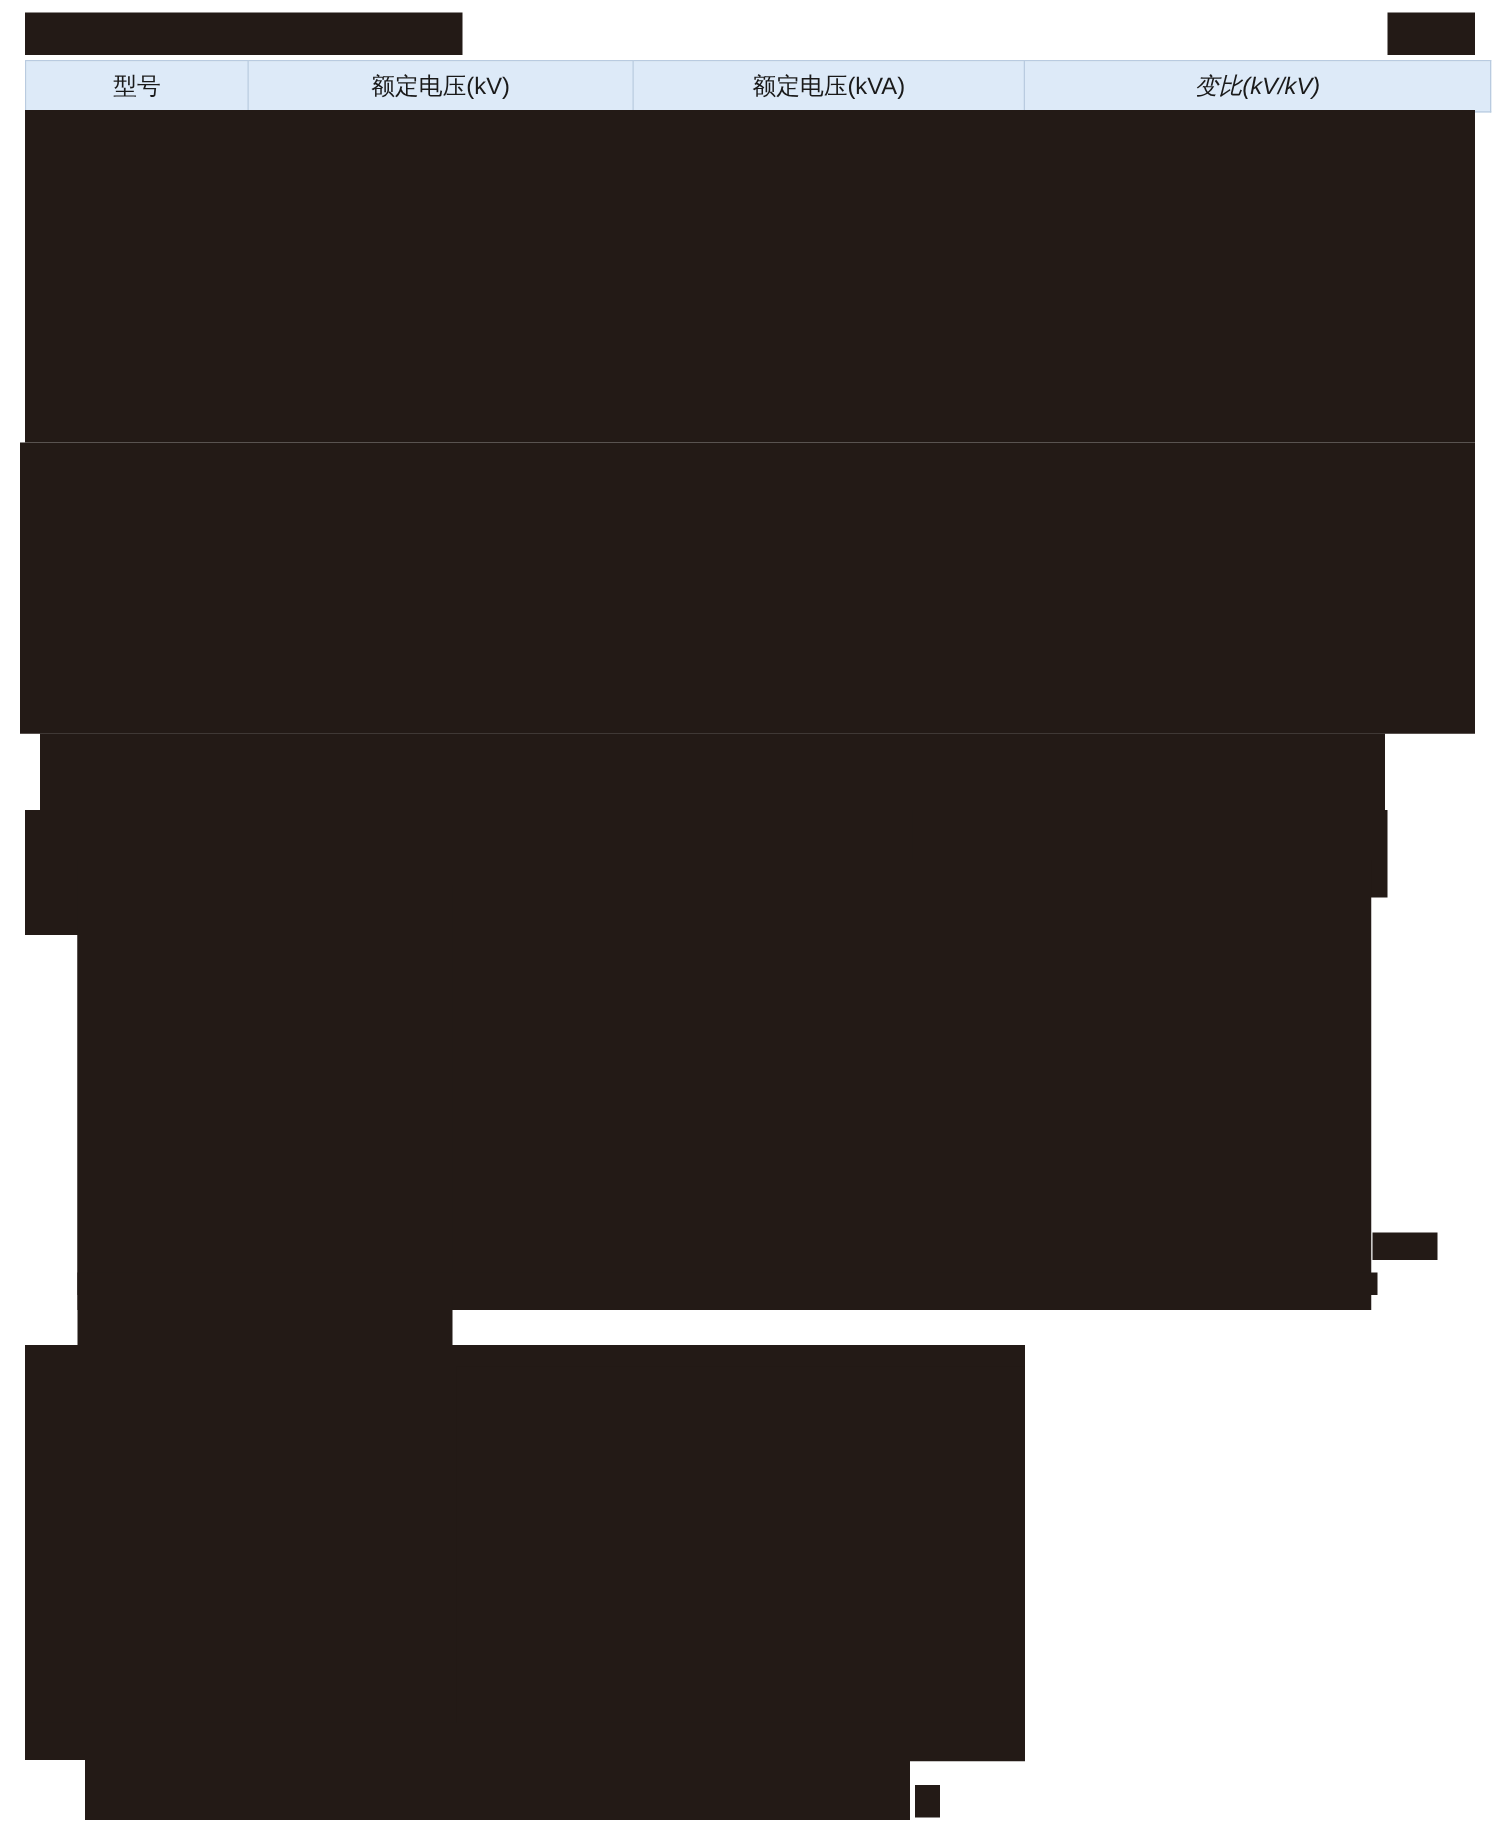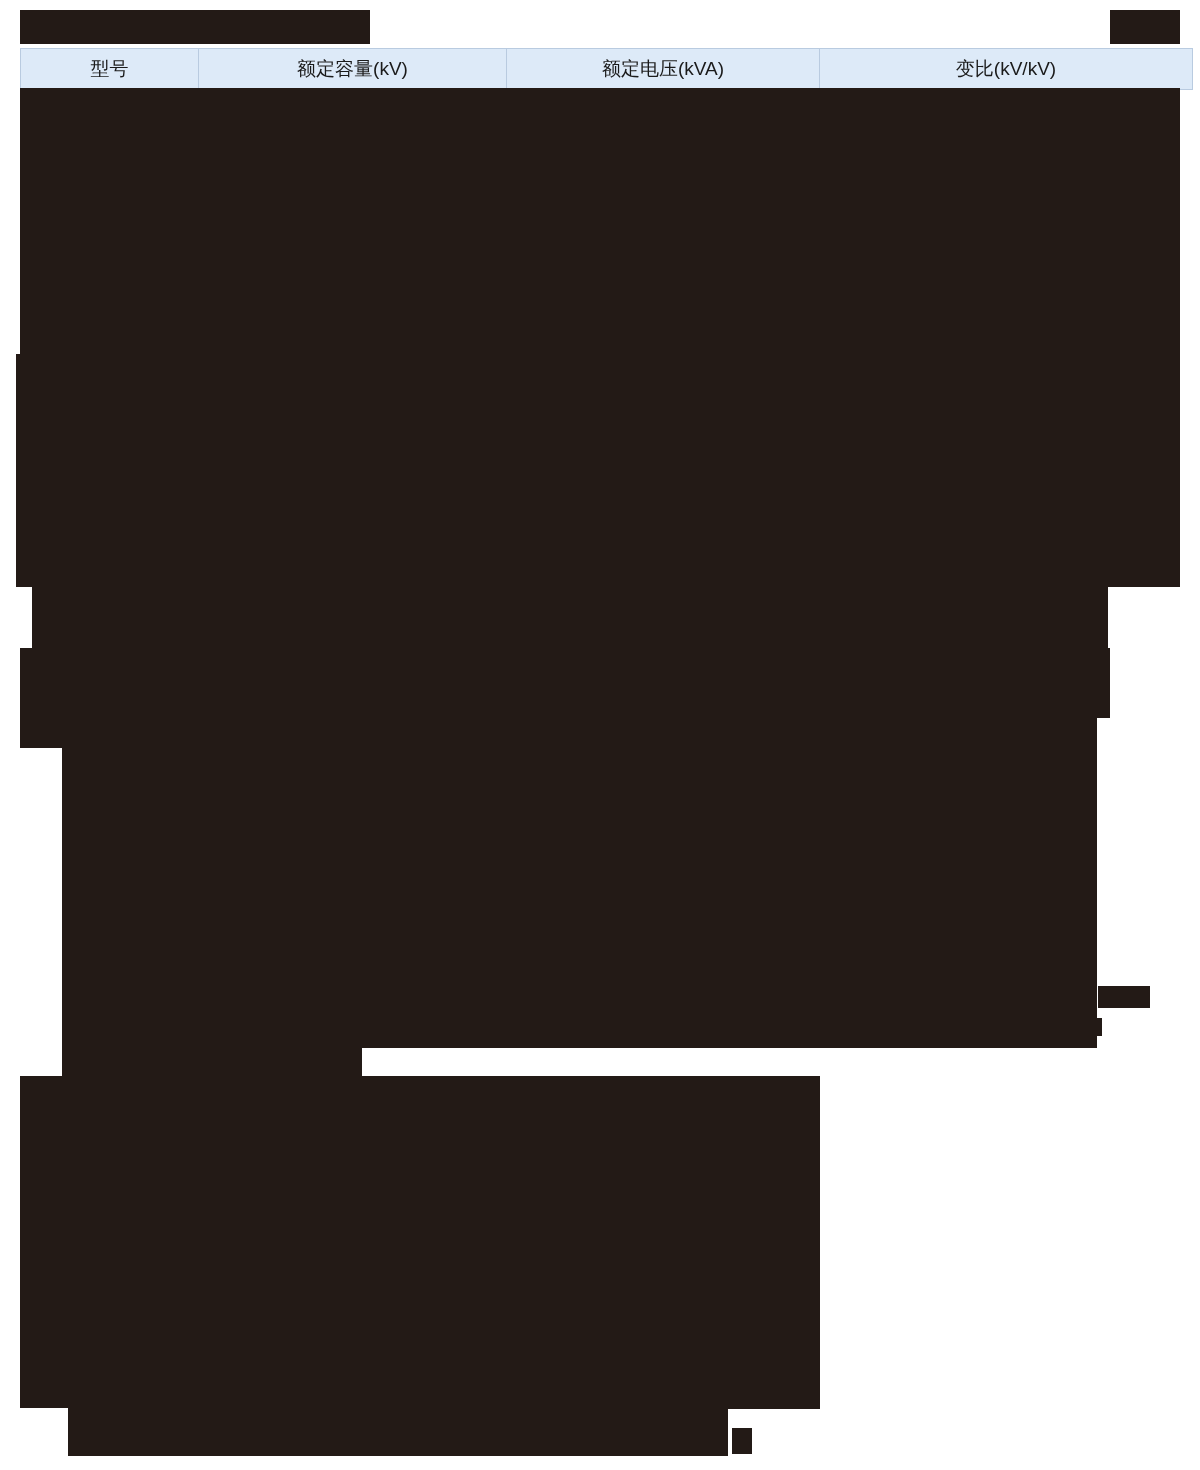--- a/index.html
+++ b/index.html
@@ -56,21 +56,21 @@
     font-weight: normal;
     font-size: 19px;
     color: #1a1a1a;
     height: 38px;
     text-align: center;
     font-family: "Liberation Sans", sans-serif;
   }
   .col-model   { width: 175px; }
   .col-voltage { width: 305px; }
   .col-cap     { width: 310px; }
-  .col-ratio   { width: 370px; }
+  .col-ratio   { width: 370px; font-style: italic; }
 
   
   .body-region {
     position: absolute;
     left: 0;
     top: 88px;
     width: 1200px;
     height: 1382px;
   }
   .blk {
@@ -83,21 +83,21 @@
 
 <div class="page">
 
   <div class="topbar-left"></div>
   <div class="topbar-right"></div>
 
   <table class="spec-table">
     <thead>
       <tr>
         <th class="col-model">型号</th>
-        <th class="col-voltage">额定容量(kV)</th>
+        <th class="col-voltage">额定电压(kV)</th>
         <th class="col-cap">额定电压(kVA)</th>
         <th class="col-ratio">变比(kV/kV)</th>
       </tr>
     </thead>
   </table>
 
   <div class="body-region">
     <div class="blk" style="left:20px;  top:0px;   width:1160px; height:266px;"></div>
     <div class="blk" style="left:16px;  top:266px; width:1164px; height:233px;"></div>
     <div class="blk" style="left:32px;  top:499px; width:1076px; height:116px;"></div>

